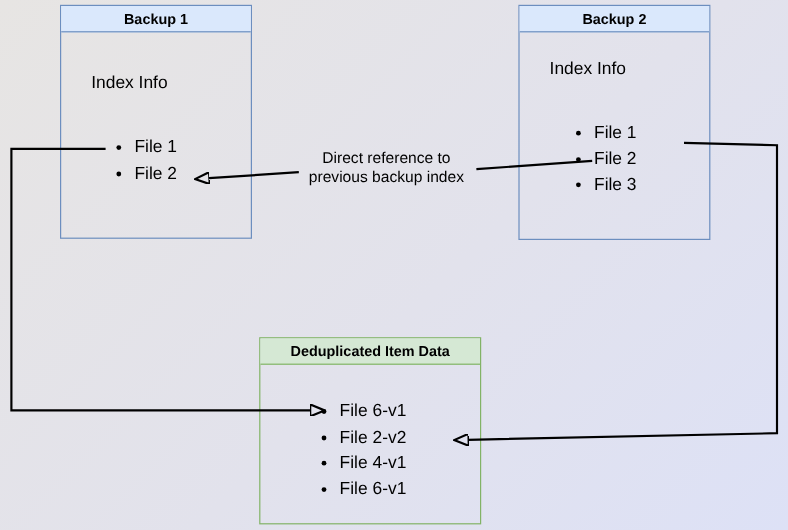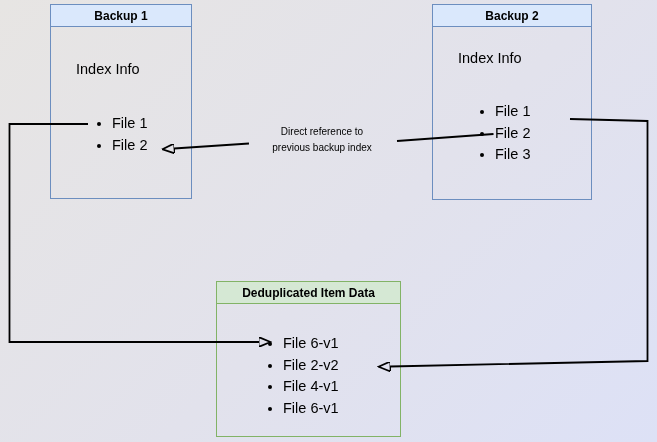--- a/index.html
+++ b/index.html
@@ -7,42 +7,42 @@
     position:relative;
     width:657px;height:442px;
     overflow:hidden;
     background:linear-gradient(135deg,#e7e5e3 0%,#e2e2ec 55%,#dde1f6 100%);
     font-family:"Liberation Sans","DejaVu Sans",sans-serif;
     color:#000;
   }
   .box{position:absolute;border:1.5px solid;background:transparent;box-sizing:border-box;}
   .box.blue{border-color:#6c8ebf;}
   .box.green{border-color:#82b366;}
-  #backup1{left:50px;top:4px;width:142px;height:195px;}
+  #backup1{left:50px;top:4px;width:160px;height:195px;}
   #backup2{left:432px;top:4px;width:160px;height:196px;}
   #dedup{left:216px;top:281px;width:185px;height:156px;}
   .box-header{
     height:22px;display:flex;align-items:center;justify-content:center;
     font-weight:bold;font-size:12px;border-bottom:1.5px solid;box-sizing:border-box;
   }
   .blue .box-header{background:#dae8fc;border-color:#6c8ebf;}
   .green .box-header{background:#d5e8d4;border-color:#82b366;}
   .subtitle{position:absolute;font-size:14.5px;}
   #backup1 .subtitle{left:25px;top:56px;}
   #backup2 .subtitle{left:25px;top:45px;}
   ul.filelist{
     position:absolute;margin:0;padding:0 0 0 18px;
     list-style:disc outside;font-size:14.5px;
   }
   #backup1 ul.filelist{left:43px;top:107px;line-height:22px;}
   #backup2 ul.filelist{left:44px;top:96px;line-height:21.5px;}
   #dedup ul.filelist{left:48px;top:51px;line-height:21.7px;}
   .ref-label{
     position:absolute;left:322px;top:124px;transform:translateX(-50%);
-    text-align:center;font-size:10px;line-height:15.5px;white-space:nowrap;
+    text-align:center;font-size:13px;line-height:15.5px;white-space:nowrap;
   }
   svg.arrows{position:absolute;left:0;top:0;width:657px;height:442px;pointer-events:none;}
   svg.arrows path{fill:none;stroke:#000;stroke-width:1.8px;stroke-linejoin:miter;}
 </style>
 </head>
 <body>
 
 <div class="canvas">
 
   <div class="box blue" id="backup1">

